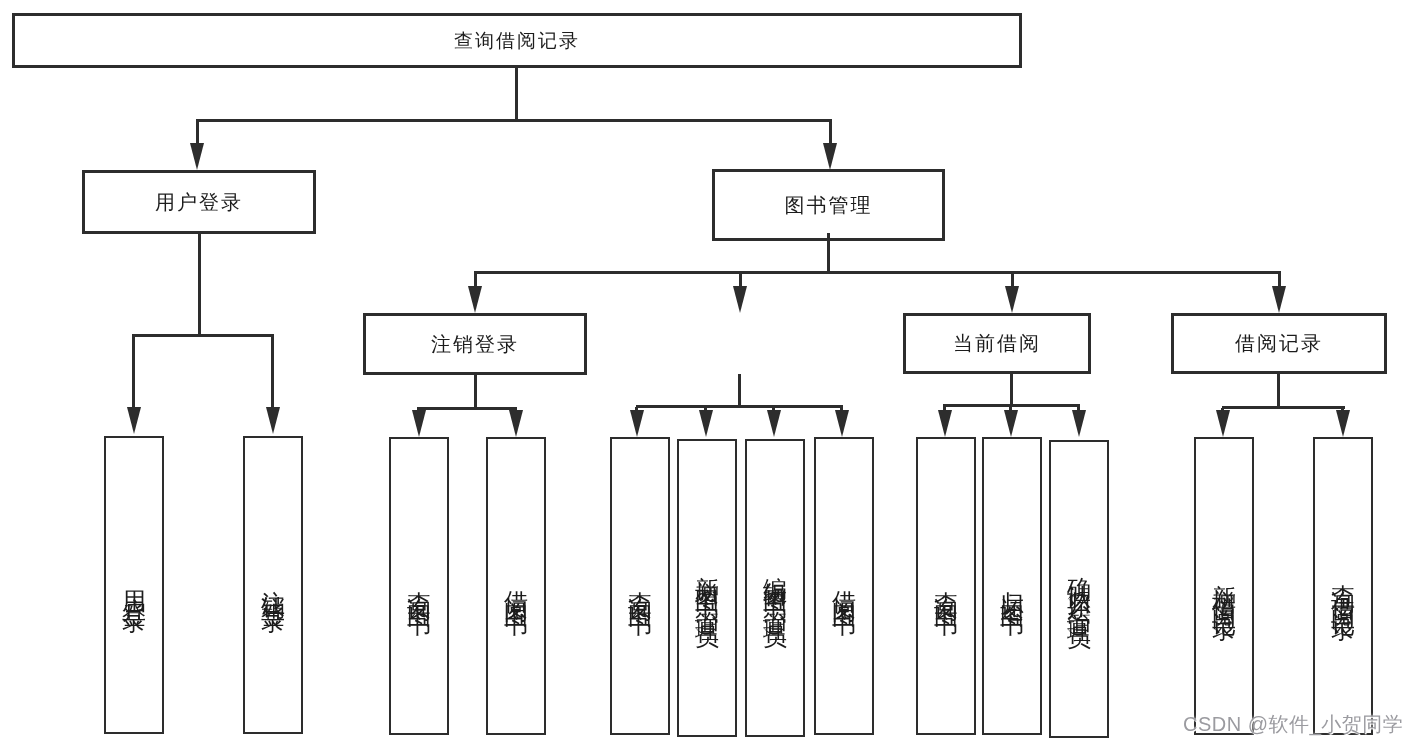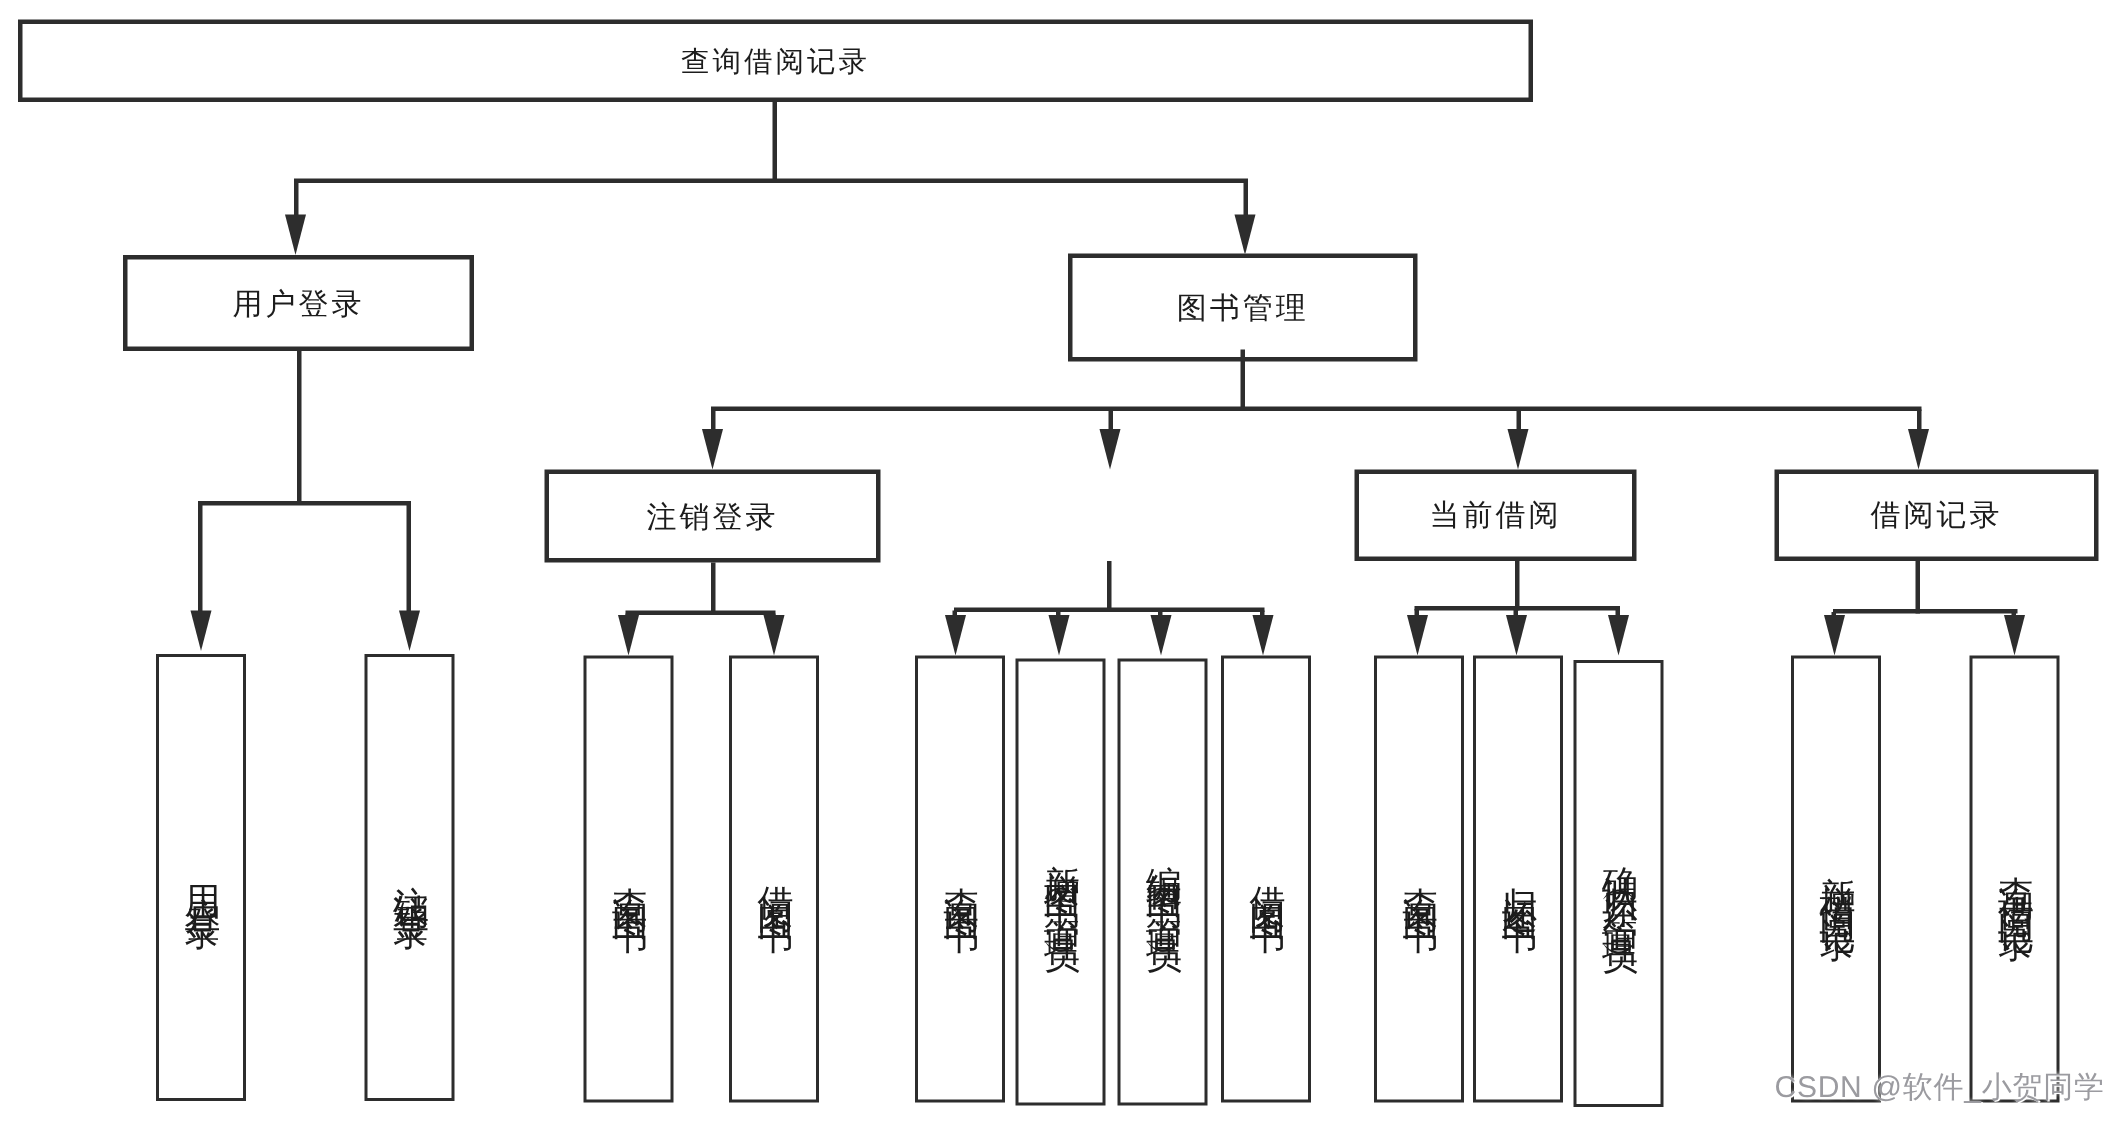--- a/index.html
+++ b/index.html
@@ -99,21 +99,21 @@
   <div class="tri" style="left:468px;  top:286px;"></div>
   <div class="vl" style="left:739px;  top:273px; height:15px;"></div>
   <div class="tri" style="left:733px;  top:286px;"></div>
   <div class="vl" style="left:1011px; top:273px; height:15px;"></div>
   <div class="tri" style="left:1005px; top:286px;"></div>
   <div class="vl" style="left:1278px; top:273px; height:15px;"></div>
   <div class="tri" style="left:1272px; top:286px;"></div>
 
   <div class="box" style="left:363px;  top:313px; width:224px; height:62px;">注销登录</div>
   <div class="box" style="left:903px;  top:313px; width:188px; height:61px;">当前借阅</div>
-  <div class="box" style="left:1171px; top:313px; width:216px; height:61px;margin-left:12px;">借阅记录</div>
+  <div class="box" style="left:1171px; top:313px; width:216px; height:61px;">借阅记录</div>
 
   <div class="vl" style="left:474px; top:375px; height:35px;"></div>
   <div class="hl" style="left:417px; top:407px; width:100px;"></div>
   <div class="vl" style="left:417px; top:409px; height:4px;"></div>
   <div class="tri" style="left:412px; top:410px;"></div>
   <div class="vl" style="left:514px; top:409px; height:4px;"></div>
   <div class="tri" style="left:509px; top:410px;"></div>
 
   <div class="vl" style="left:738px; top:374px; height:34px;"></div>
   <div class="hl" style="left:636px; top:405px; width:207px;"></div>

